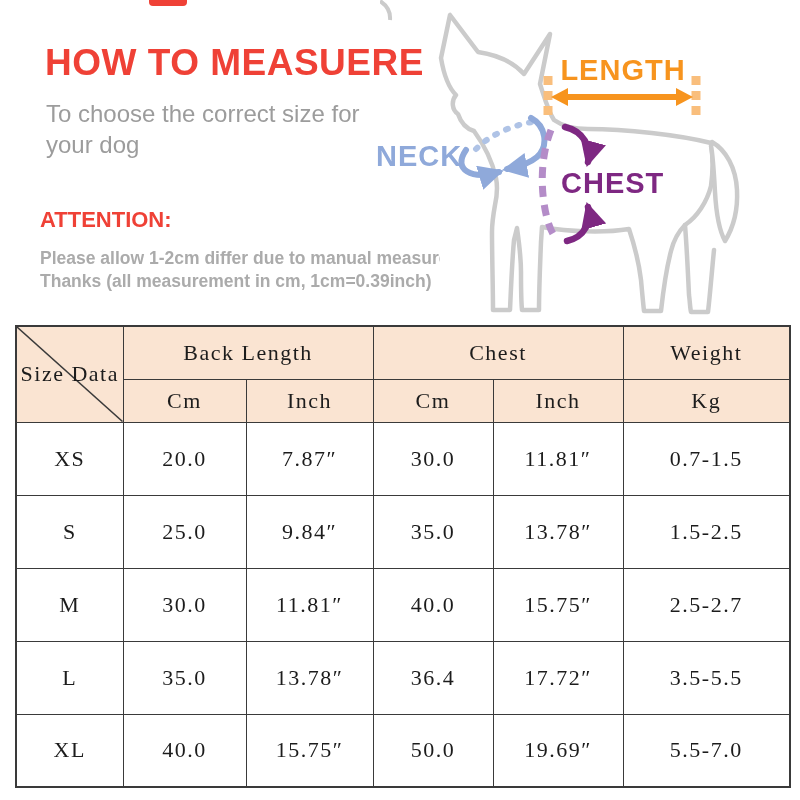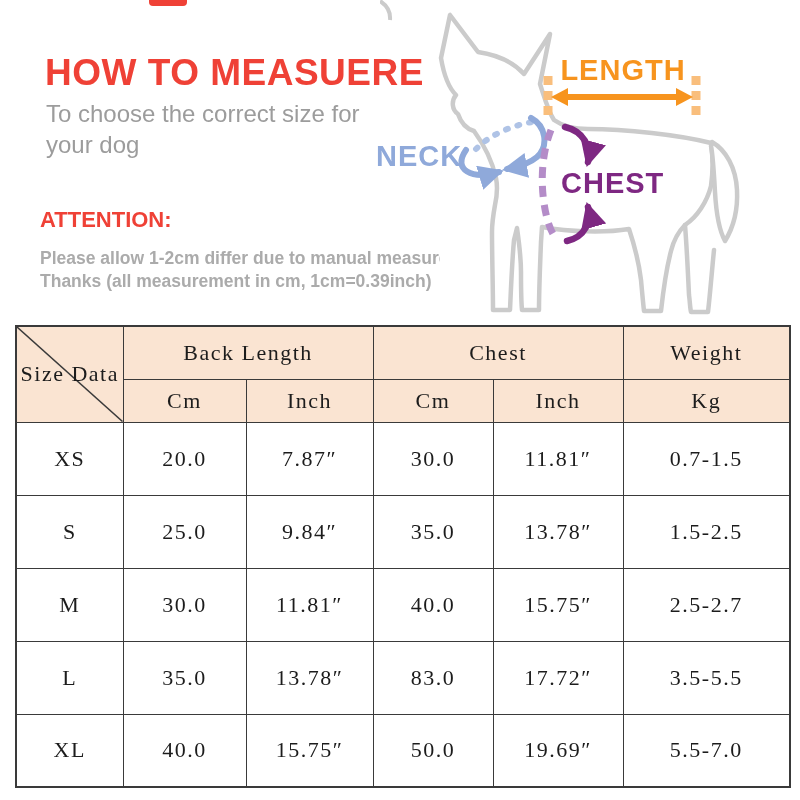--- a/index.html
+++ b/index.html
@@ -13,21 +13,21 @@
   html,body{margin:0;padding:0;}
   .canvas{
     position:relative; width:800px; height:800px; background:#ffffff;
     font-family:"Liberation Sans", sans-serif; overflow:hidden;
   }
   .top-artifact{
     position:absolute; left:149px; top:0; width:38px; height:6px;
     background:var(--accent_red,#EF4136); border-radius:0 0 4px 4px;
   }
   .main-title{
-    position:absolute; left:45px; top:52px;
+    position:absolute; left:45px; top:42px;
     font-size:37px; font-weight:bold; letter-spacing:0.5px;
     color:var(--accent_red,#EF4136);
   }
   .subtitle{
     position:absolute; left:46px; top:99px; width:330px;
     font-size:24px; line-height:1.28; color:var(--text_gray,#9C9C9C);
   }
   .attention-title{
     position:absolute; left:40px; top:207px;
     font-size:22px; font-weight:bold; color:var(--accent_red,#EF4136);
@@ -214,21 +214,21 @@
         <td>30.0</td>
         <td>11.81″</td>
         <td>40.0</td>
         <td>15.75″</td>
         <td>2.5-2.7</td>
       </tr>
       <tr class="datarow">
         <td>L</td>
         <td>35.0</td>
         <td>13.78″</td>
-        <td>83.0</td>
+        <td>36.4</td>
         <td>17.72″</td>
         <td>3.5-5.5</td>
       </tr>
       <tr class="datarow">
         <td>XL</td>
         <td>40.0</td>
         <td>15.75″</td>
         <td>50.0</td>
         <td>19.69″</td>
         <td>5.5-7.0</td>

